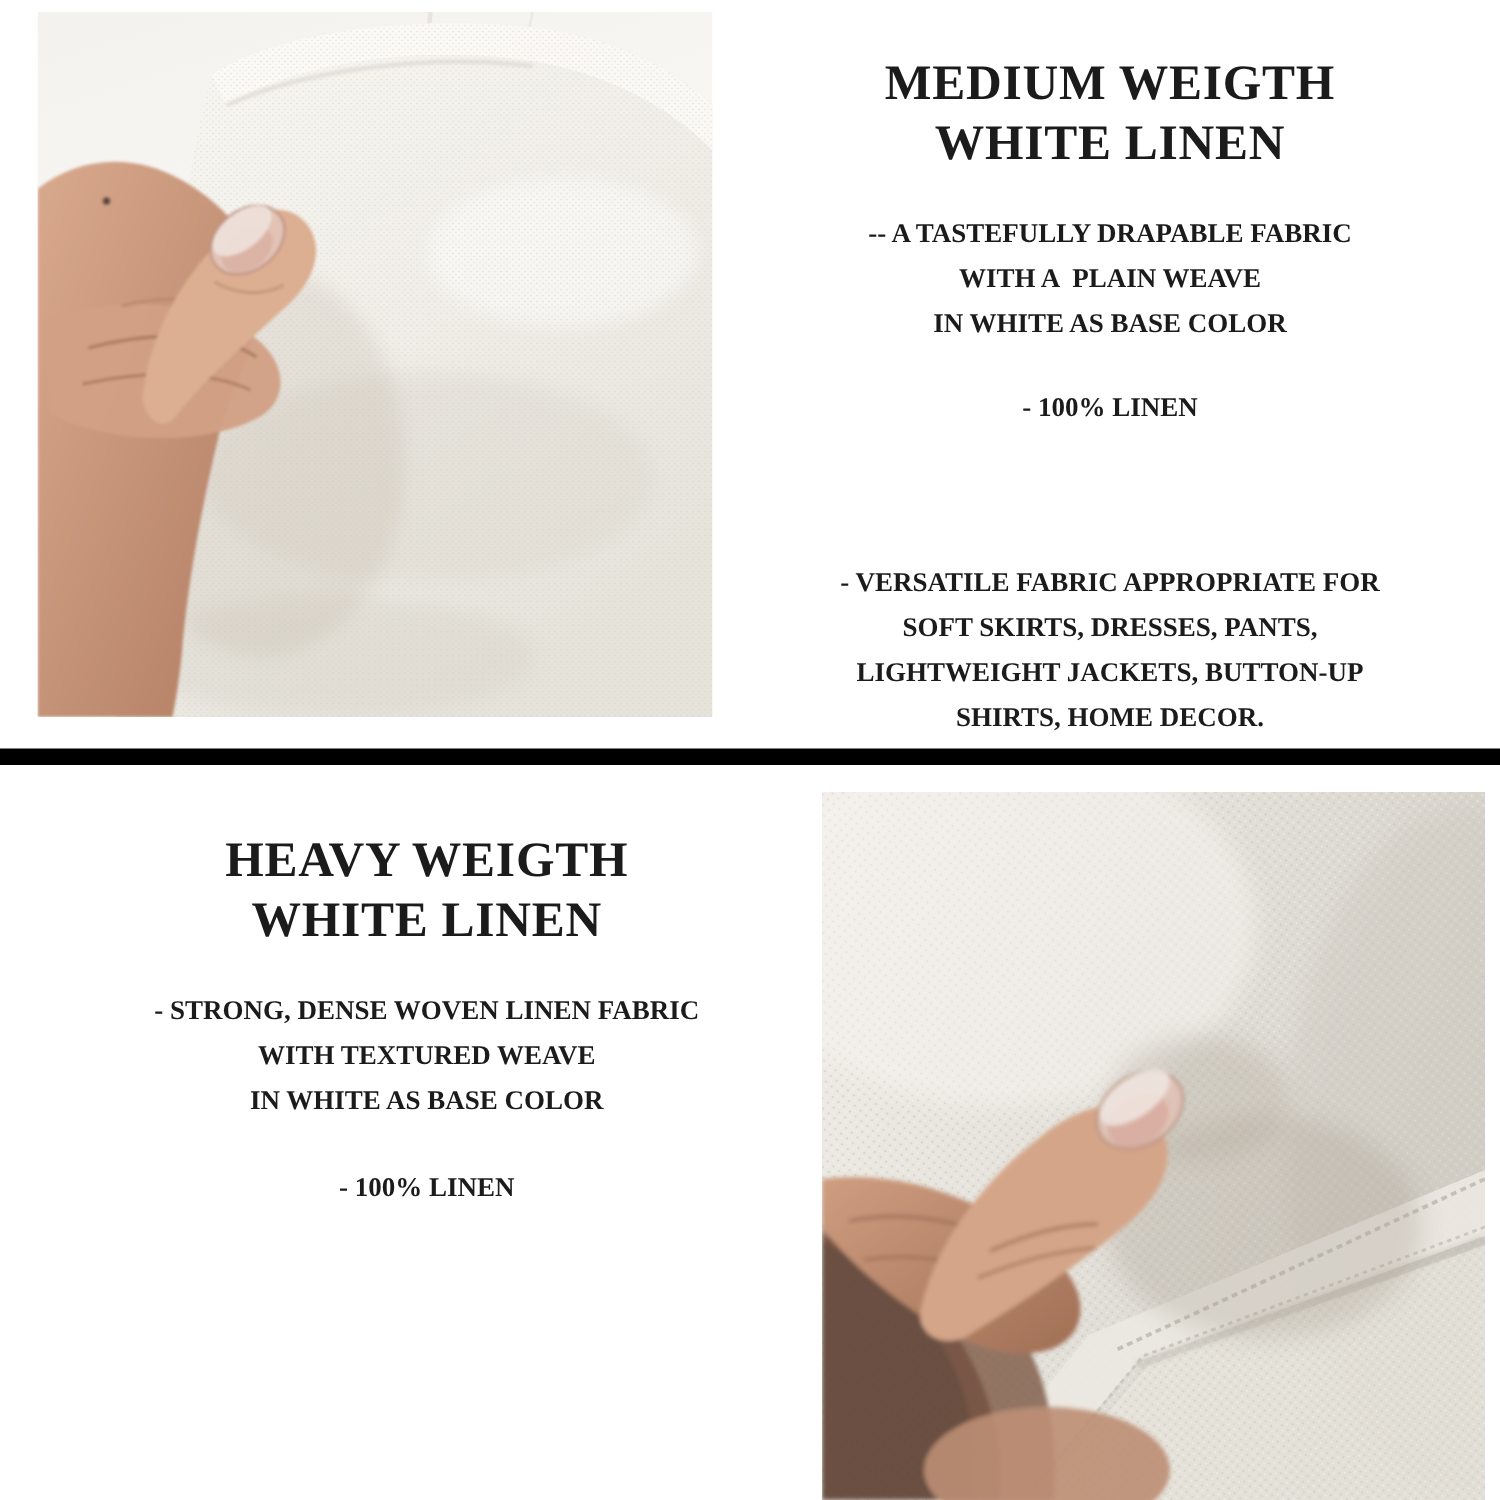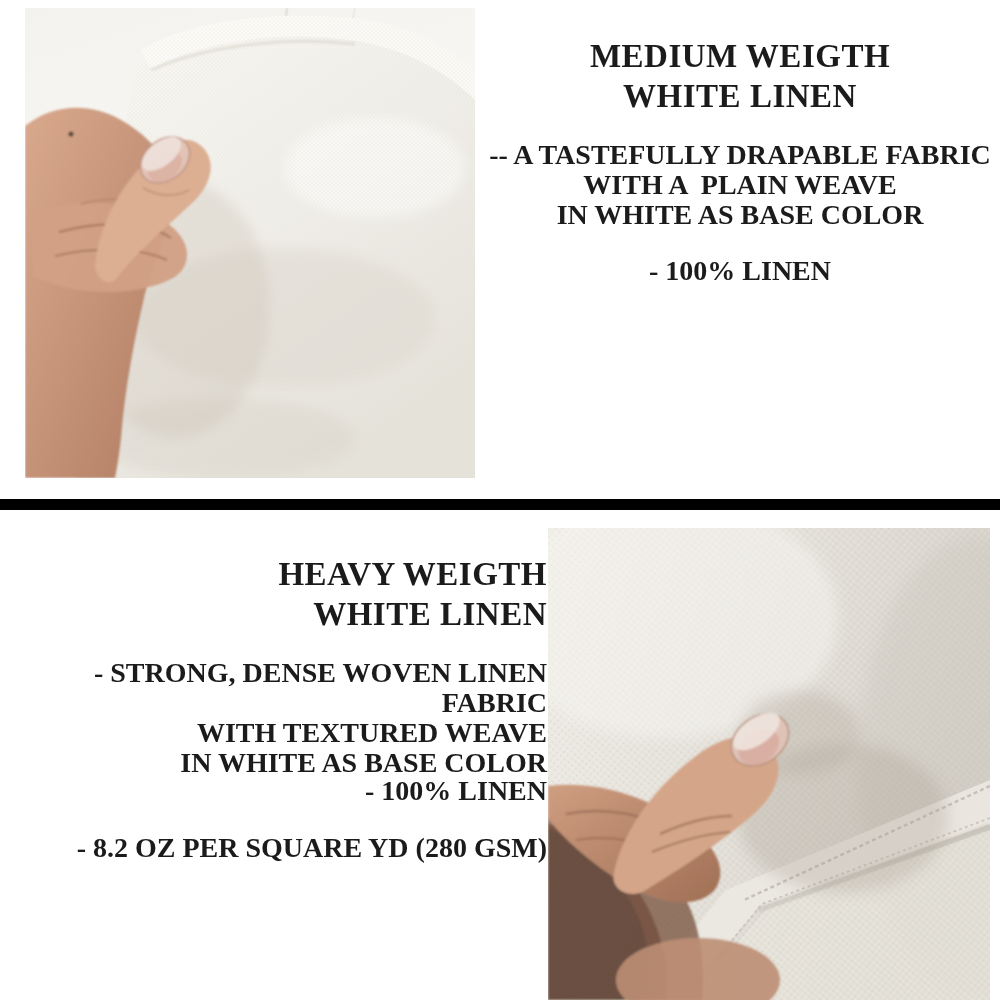--- a/index.html
+++ b/index.html
@@ -16,23 +16,23 @@
   .photo-bottom{left:548px;top:528px;width:442px;height:472px;}
   .divider{position:absolute;left:0;top:499px;width:1000px;height:11px;background:#000000;}
   .txt{
     position:absolute;
     text-align:center;
     white-space:pre-wrap;
     color:#1b1b1b;
     font-weight:bold;
   }
   .col-top{left:480px;width:520px;}
-  .col-bottom{left:2px;width:545px;text-align:right;}
+  .col-bottom{left:12px;width:545px;}
   .title{font-size:33px;line-height:40px;letter-spacing:.5px;}
-  .bodytxt{font-size:28px;line-height:30px;}
+  .bodytxt{font-size:18px;line-height:30px;}
   .t-title{top:36px;}
   .t-desc{top:140px;}
   .t-comp{top:256px;}
   .t-weight{top:317px;}
   .t-uses{top:373px;}
   .b-title{top:554px;}
   .b-desc{top:658px;}
   .b-comp{top:776px;}
   .b-weight{top:833px;}
   .b-uses{top:890px;}
@@ -102,30 +102,33 @@
       </g>
     </svg>
   </div>
 
   <div class="txt col-top title t-title">MEDIUM WEIGTH
 WHITE LINEN</div>
   <div class="txt col-top bodytxt t-desc">-- A TASTEFULLY DRAPABLE FABRIC
 WITH A  PLAIN WEAVE
 IN WHITE AS BASE COLOR</div>
   <div class="txt col-top bodytxt t-comp">- 100% LINEN</div>
+  <div class="txt col-top bodytxt t-uses">- VERSATILE FABRIC APPROPRIATE FOR
+SOFT SKIRTS, DRESSES, PANTS,
+LIGHTWEIGHT JACKETS, BUTTON-UP
+SHIRTS, HOME DECOR.</div>
 
   <div class="divider"></div>
 
   <div class="txt col-bottom title b-title">HEAVY WEIGTH
 WHITE LINEN</div>
   <div class="txt col-bottom bodytxt b-desc">- STRONG, DENSE WOVEN LINEN FABRIC
 WITH TEXTURED WEAVE
 IN WHITE AS BASE COLOR</div>
   <div class="txt col-bottom bodytxt b-comp">- 100% LINEN</div>
-  <div class="txt col-bottom bodytxt b-weight">- 8.2 OZ PER SQUARE YD (280 GSM)</div>
 
   <div class="photo photo-bottom">
     <svg width="442" height="472" viewBox="0 0 442 472" xmlns="http://www.w3.org/2000/svg">
       <defs>
         <linearGradient id="bp-fab" x1="0" y1="0" x2="1" y2="0.35">
           <stop offset="0" stop-color="#f0ede7"></stop>
           <stop offset="0.5" stop-color="#e4e1da"></stop>
           <stop offset="1" stop-color="#d6d2ca"></stop>
         </linearGradient>
         <linearGradient id="bp-skin" x1="0" y1="0" x2="1" y2="1">

